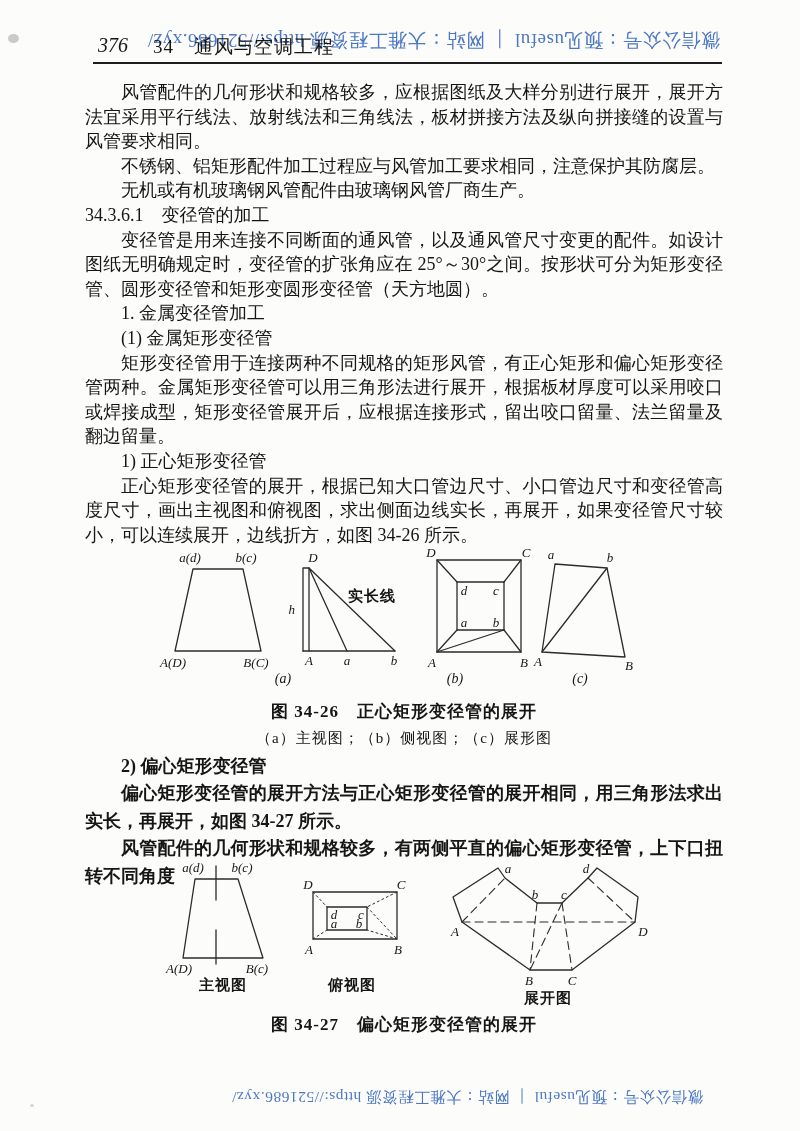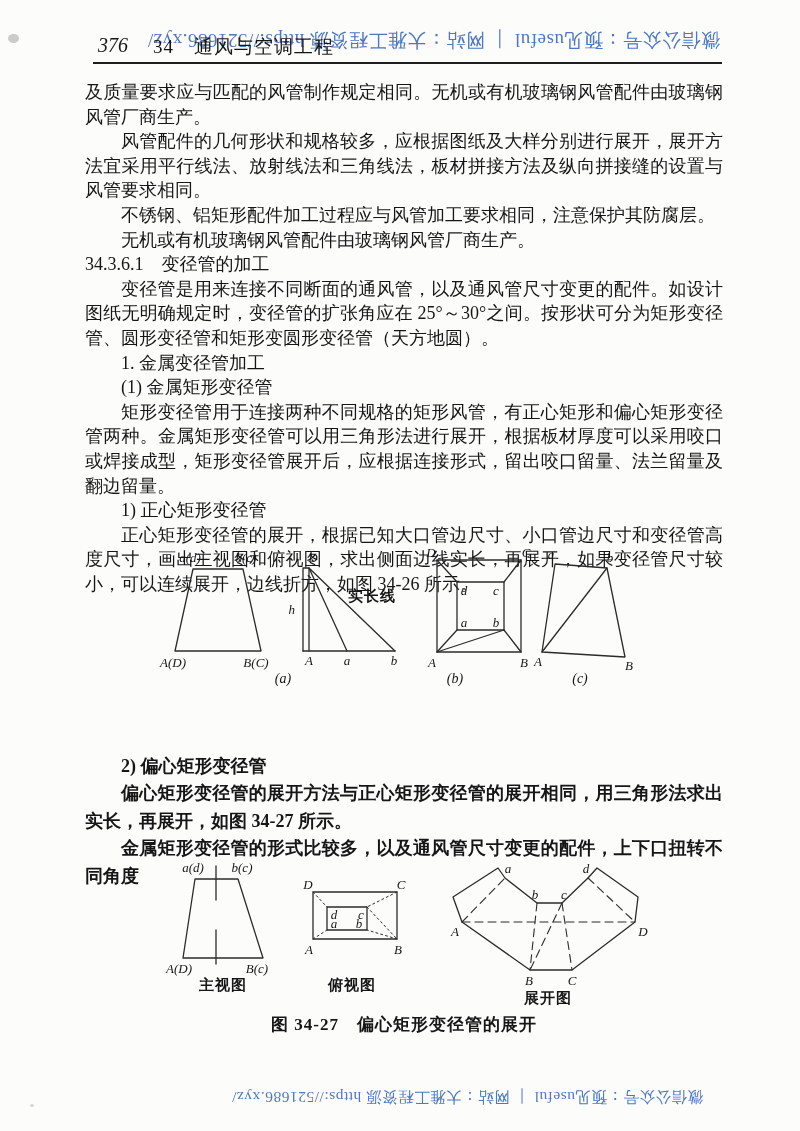--- a/index.html
+++ b/index.html
@@ -68,21 +68,20 @@
   <div class="speck" style="left:8px;top:34px;width:11px;height:9px;opacity:.5;"></div>
   <div class="speck" style="left:30px;top:1104px;width:4px;height:3px;opacity:.4;"></div>
 
   <div class="watermark top">微信公众号：预见useful ｜ 网站：大雅工程资源 https://521686.xyz/</div>
 
   <div class="page-number">376</div>
   <div class="chapter">34　通风与空调工程</div>
   <div class="rule"></div>
 
   <div class="textblock" style="top:80px;">
-    <p class="noindent">及质量要求应与匹配的风管制作规定相同。无机或有机玻璃钢风管配件由玻璃钢风管厂商生产。</p>
     <p>风管配件的几何形状和规格较多，应根据图纸及大样分别进行展开，展开方法宜采用平行线法、放射线法和三角线法，板材拼接方法及纵向拼接缝的设置与风管要求相同。</p>
     <p>不锈钢、铝矩形配件加工过程应与风管加工要求相同，注意保护其防腐层。</p>
     <p>无机或有机玻璃钢风管配件由玻璃钢风管厂商生产。</p>
     <p class="h1">34.3.6.1　变径管的加工</p>
     <p>变径管是用来连接不同断面的通风管，以及通风管尺寸变更的配件。如设计图纸无明确规定时，变径管的扩张角应在 25°～30°之间。按形状可分为矩形变径管、圆形变径管和矩形变圆形变径管（天方地圆）。</p>
     <p>1. 金属变径管加工</p>
     <p>(1) 金属矩形变径管</p>
     <p>矩形变径管用于连接两种不同规格的矩形风管，有正心矩形和偏心矩形变径管两种。金属矩形变径管可以用三角形法进行展开，根据板材厚度可以采用咬口或焊接成型，矩形变径管展开后，应根据连接形式，留出咬口留量、法兰留量及翻边留量。</p>
     <p>1) 正心矩形变径管</p>
     <p>正心矩形变径管的展开，根据已知大口管边尺寸、小口管边尺寸和变径管高度尺寸，画出主视图和俯视图，求出侧面边线实长，再展开，如果变径管尺寸较小，可以连续展开，边线折方，如图 34-26 所示。</p>
@@ -129,25 +128,29 @@
         <text x="471" y="11" text-anchor="middle" class="it">a</text>
         <text x="530" y="14" text-anchor="middle" class="it">b</text>
         <text x="458" y="118" text-anchor="middle" class="it">A</text>
         <text x="549" y="122" text-anchor="middle" class="it">B</text>
         <text x="203" y="135" text-anchor="middle" class="it2">(a)</text>
         <text x="375" y="135" text-anchor="middle" class="it2">(b)</text>
         <text x="500" y="135" text-anchor="middle" class="it2">(c)</text>
       </g>
   </svg>
 
+  <div class="figcap" style="top:700px;">
+    <div class="cap-main">图 34-26　正心矩形变径管的展开</div>
+    <div class="cap-sub">（a）主视图；（b）侧视图；（c）展形图</div>
+  </div>
 
   <div class="textblock second" style="top:753px;font-weight:bold;">
     <p>2) 偏心矩形变径管</p>
     <p>偏心矩形变径管的展开方法与正心矩形变径管的展开相同，用三角形法求出实长，再展开，如图 34-27 所示。</p>
-    <p>金属矩形变径管的形式比较多，以及通风管尺寸变更的配件，上下口扭转不同角度</p>
+    <p>风管配件的几何形状和规格较多，有两侧平直的偏心矩形变径管，上下口扭转不同角度</p>
   </div>
 
   <svg class="fig" style="top:862px;" viewBox="0 0 640 150">
     <g>
       <path d="M115,17 L158,17 L183,96 L103,96 Z"></path>
       <path d="M136,4 L136,38 M136,68 L136,102"></path>
     </g>
     <g>
       <path d="M233,30 L317,30 L317,77 L233,77 Z"></path>
       <path d="M247,45 L287,45 L287,68 L247,68 Z"></path>

